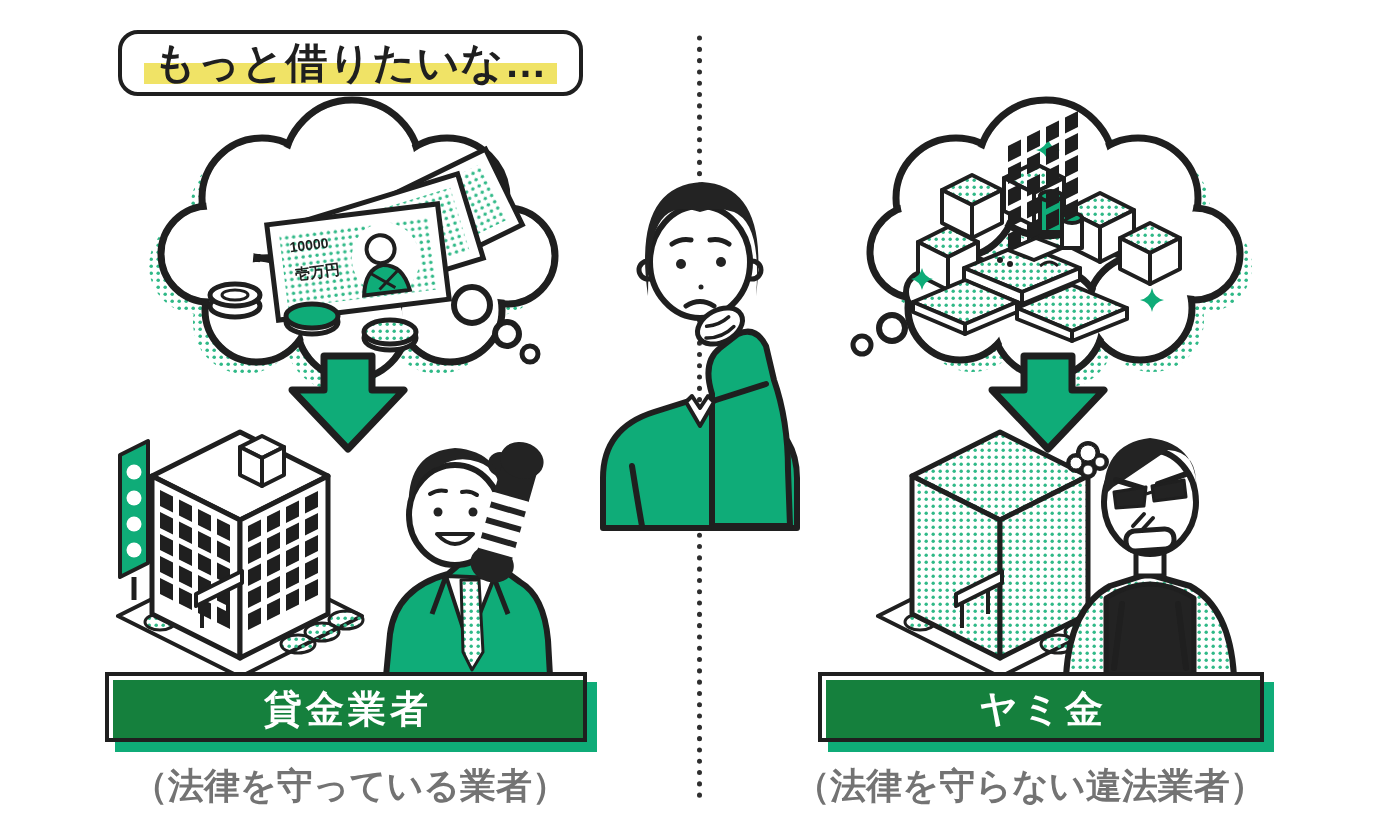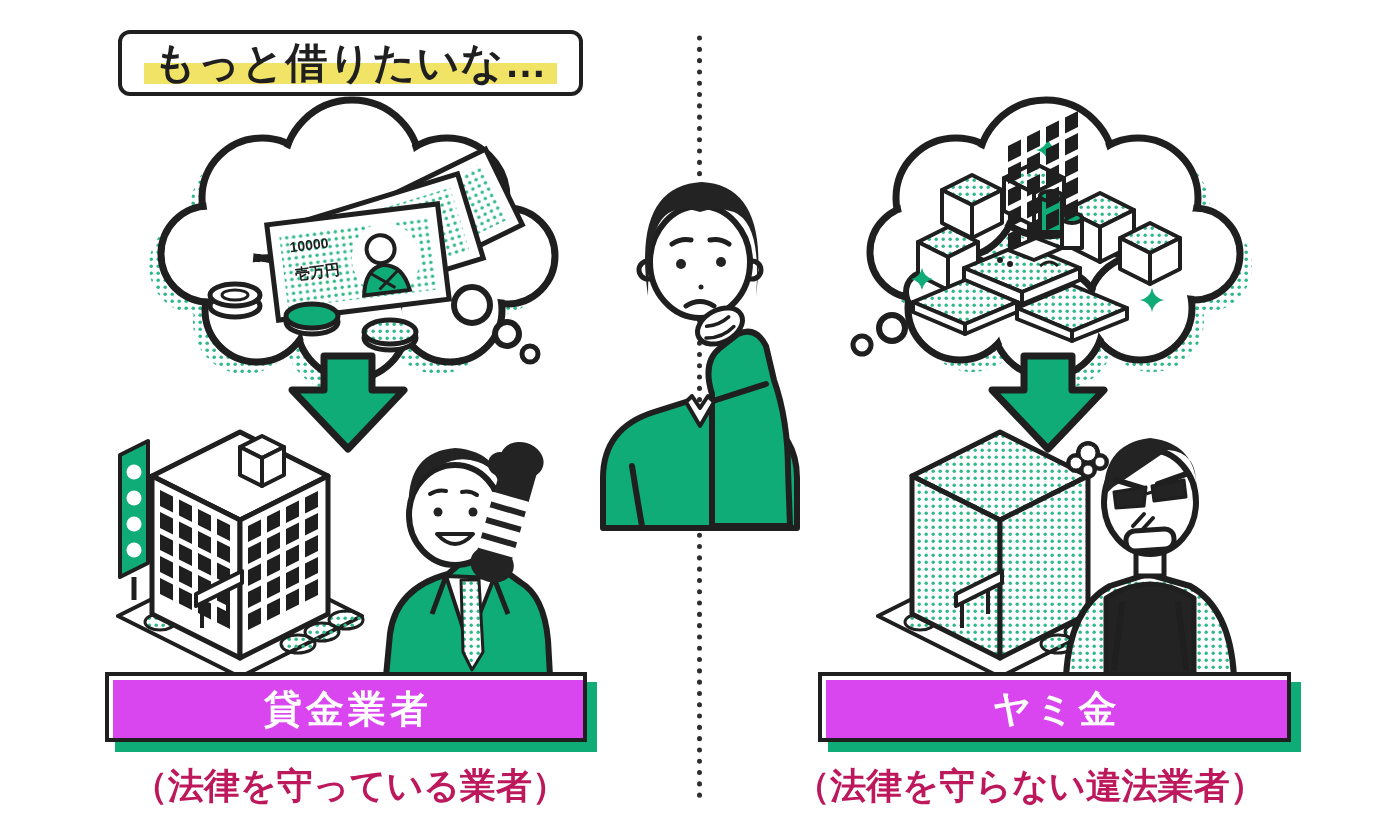--- a/index.html
+++ b/index.html
@@ -16,27 +16,27 @@
     font-size:42px;font-weight:900;letter-spacing:1px;line-height:1.15;padding:0 10px;
     background-image:linear-gradient(#F0E366,#F0E366);
     background-repeat:no-repeat;background-size:100% 21px;background-position:0 88%;
     white-space:nowrap;
   }
   .banner{
     position:absolute;height:62px;border:4px solid #1f1f1f;background:#fff;
     box-shadow:10px 10px 0 #0FAC78;z-index:3;
   }
   .banner .fill{
-    position:absolute;left:4px;top:4px;right:0;bottom:0;background:#d946ef;
+    position:absolute;left:4px;top:4px;right:0;bottom:0;background:#15803d;
     display:flex;align-items:center;justify-content:center;
   }
   .banner .fill span{font-size:38px;font-weight:900;color:#fff;letter-spacing:4px;}
   .caption{
     position:absolute;width:700px;text-align:center;font-size:36px;font-weight:900;
-    color:#be185d;letter-spacing:0;z-index:3;white-space:nowrap;
+    color:#737373;letter-spacing:0;z-index:3;white-space:nowrap;
   }
 </style>
 </head>
 <body>
 
 <div class="stage">
 
   <svg width="1400" height="840">
     <line x1="699.5" y1="38" x2="699.5" y2="806" stroke="#2e2e2e" stroke-width="5" stroke-linecap="round" stroke-dasharray="0.1 11.2"></line>
   </svg>
@@ -434,32 +434,32 @@
       <circle cx="701" cy="287" r="2.5" fill="#232323" stroke="none"></circle>
       <path d="M686,306 Q700,297 714,306" fill="none" stroke-width="5" stroke-linecap="round"></path>
 
       <g transform="rotate(-28 720 326)">
         <ellipse cx="720" cy="326" rx="24" ry="16" fill="#fff" stroke-width="5"></ellipse>
         <path d="M702,330 q14,8 30,3 M708,320 q12,5 24,2" fill="none" stroke-width="3.5" stroke-linecap="round"></path>
       </g>
     </g>
   </svg>
 
-  <div class="title-box" style="left:118px;top:30px;width:457px;">
+  <div class="title-box" style="left:118px;top:30px;width:457px;border-radius:20px;">
     <span class="hl">もっと借りたいな…</span>
   </div>
 
 
   <div class="banner" style="left:105px;top:672px;width:474px;">
     <div class="fill">
         <span>貸金業者</span>
       </div>
   </div>
 
-  <div class="banner" style="left:818px;top:672px;width:438px;padding-left:27px;">
+  <div class="banner" style="left:818px;top:672px;width:438px;">
     <div class="fill">
         <span>ヤミ金</span>
       </div>
   </div>
 
   <div class="caption" style="left:0px;top:762px;">（法律を守っている業者）</div>
 
   <div class="caption" style="left:680px;top:762px;">（法律を守らない違法業者）</div>
 </div>
 

